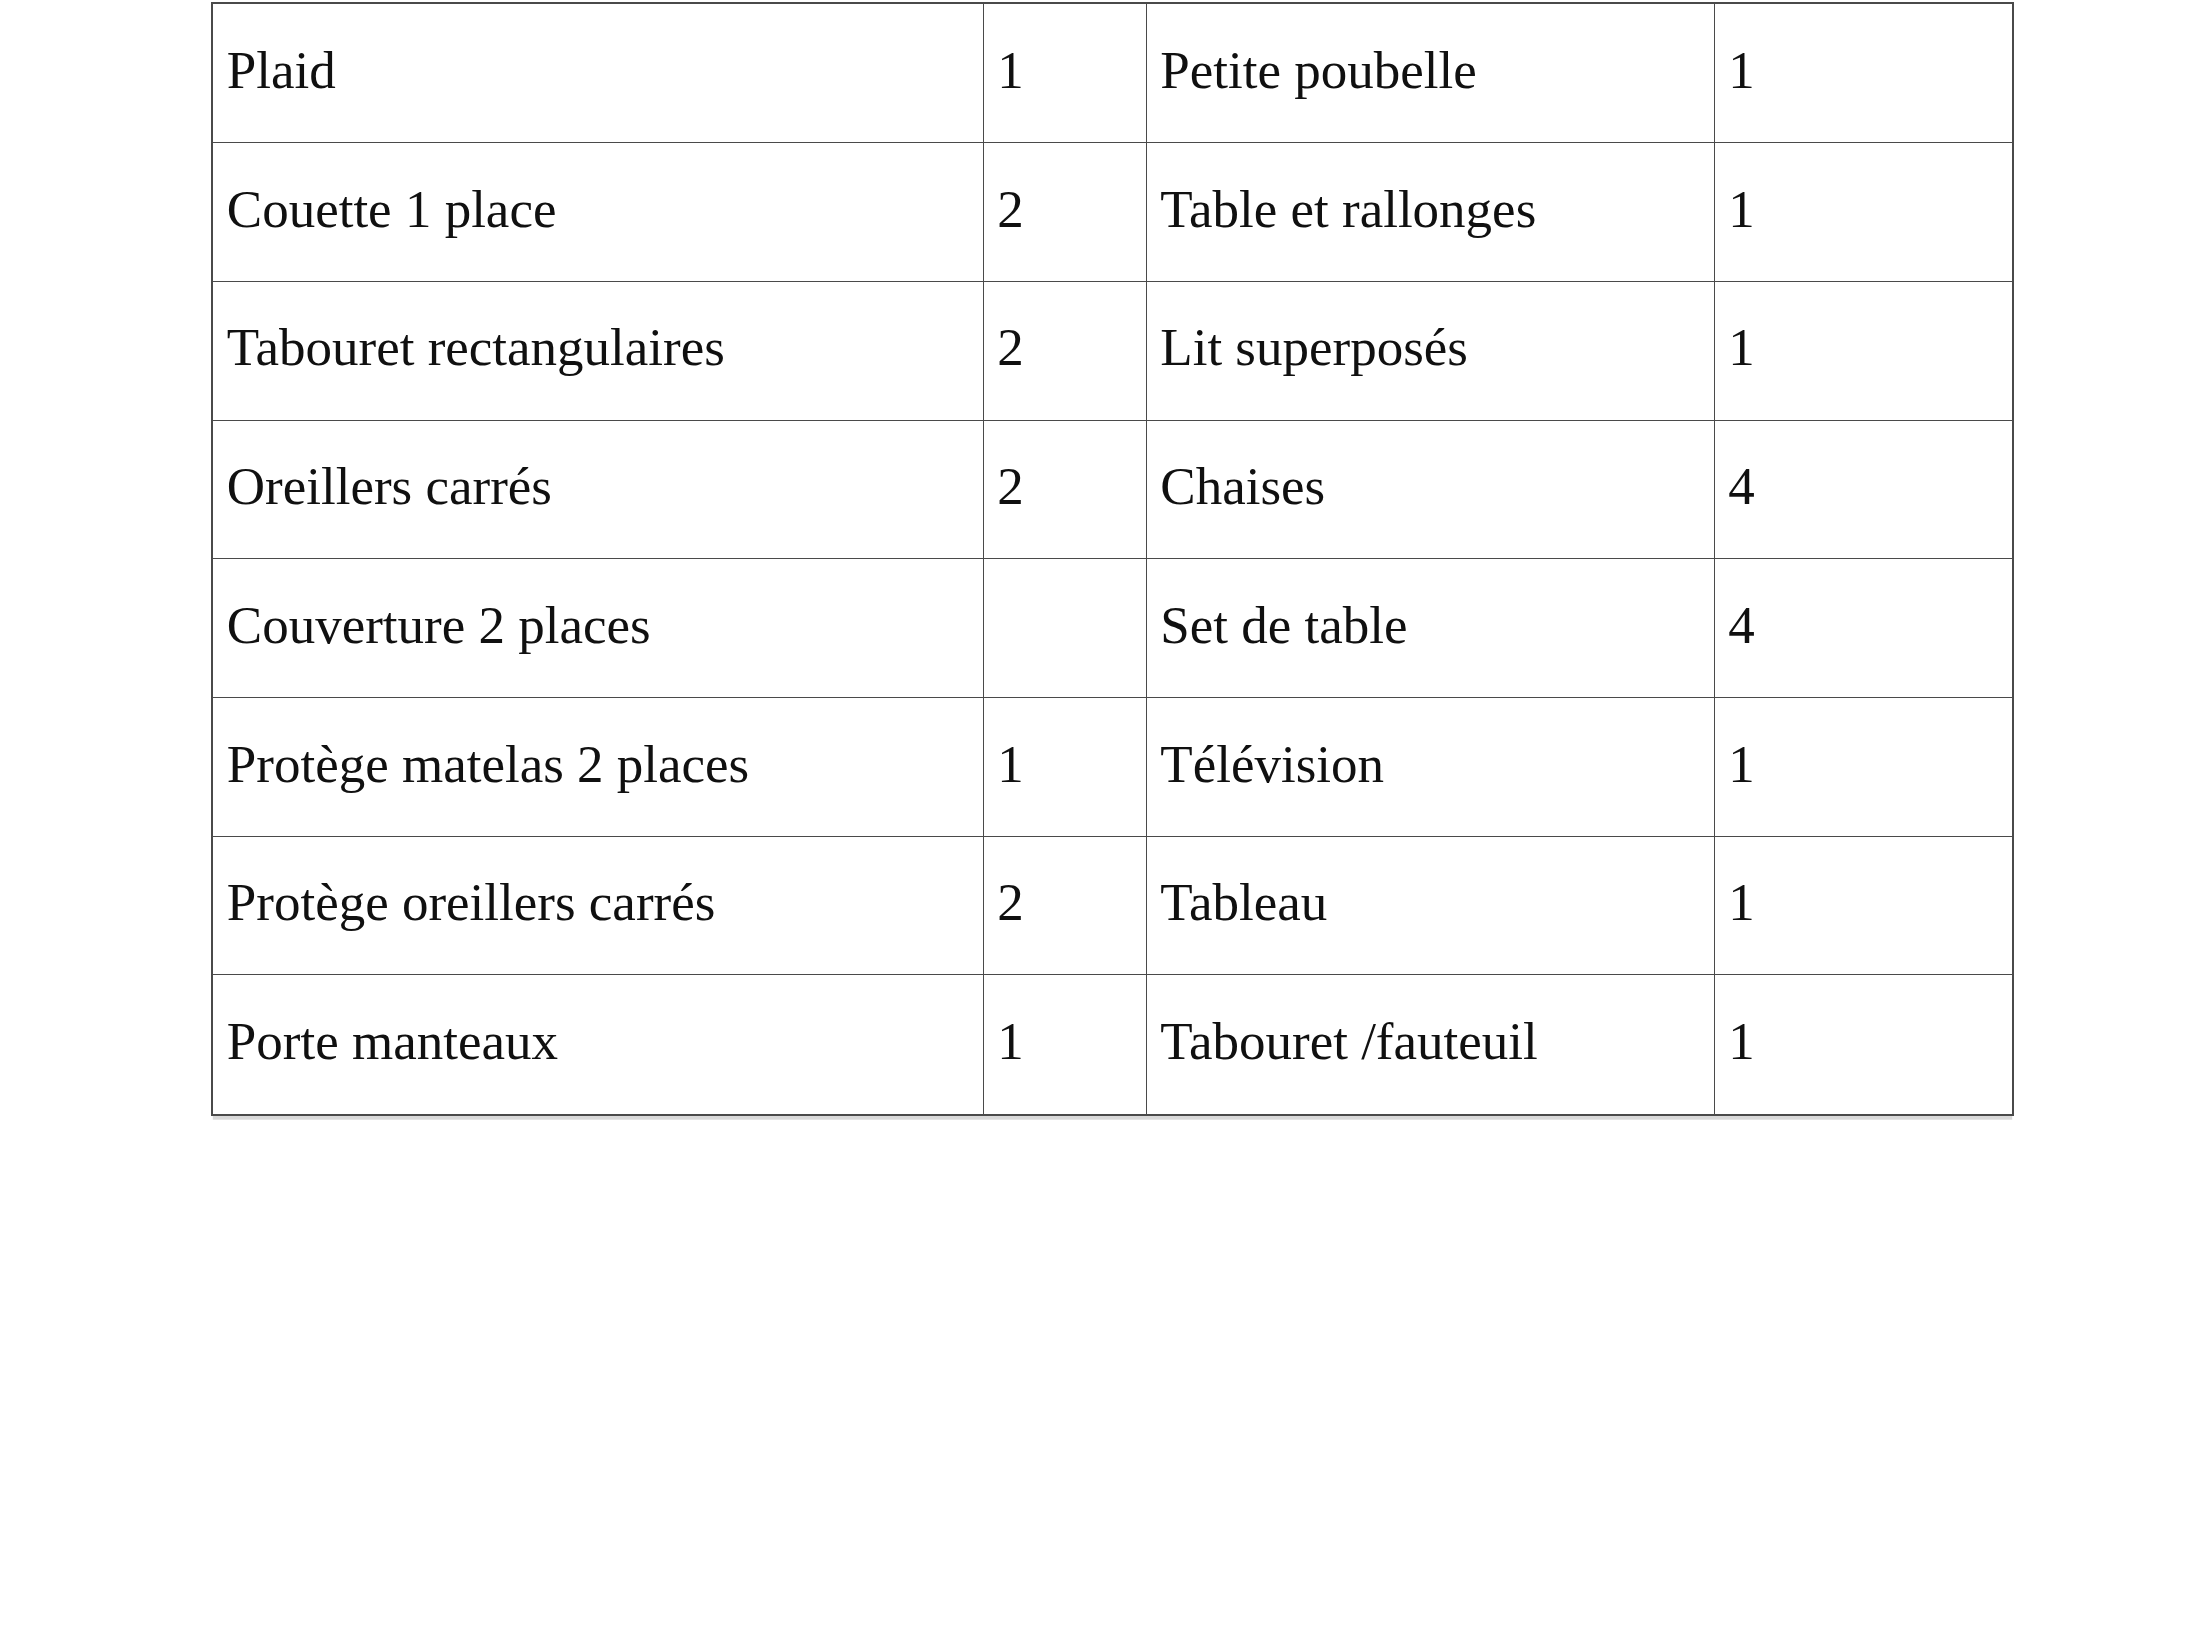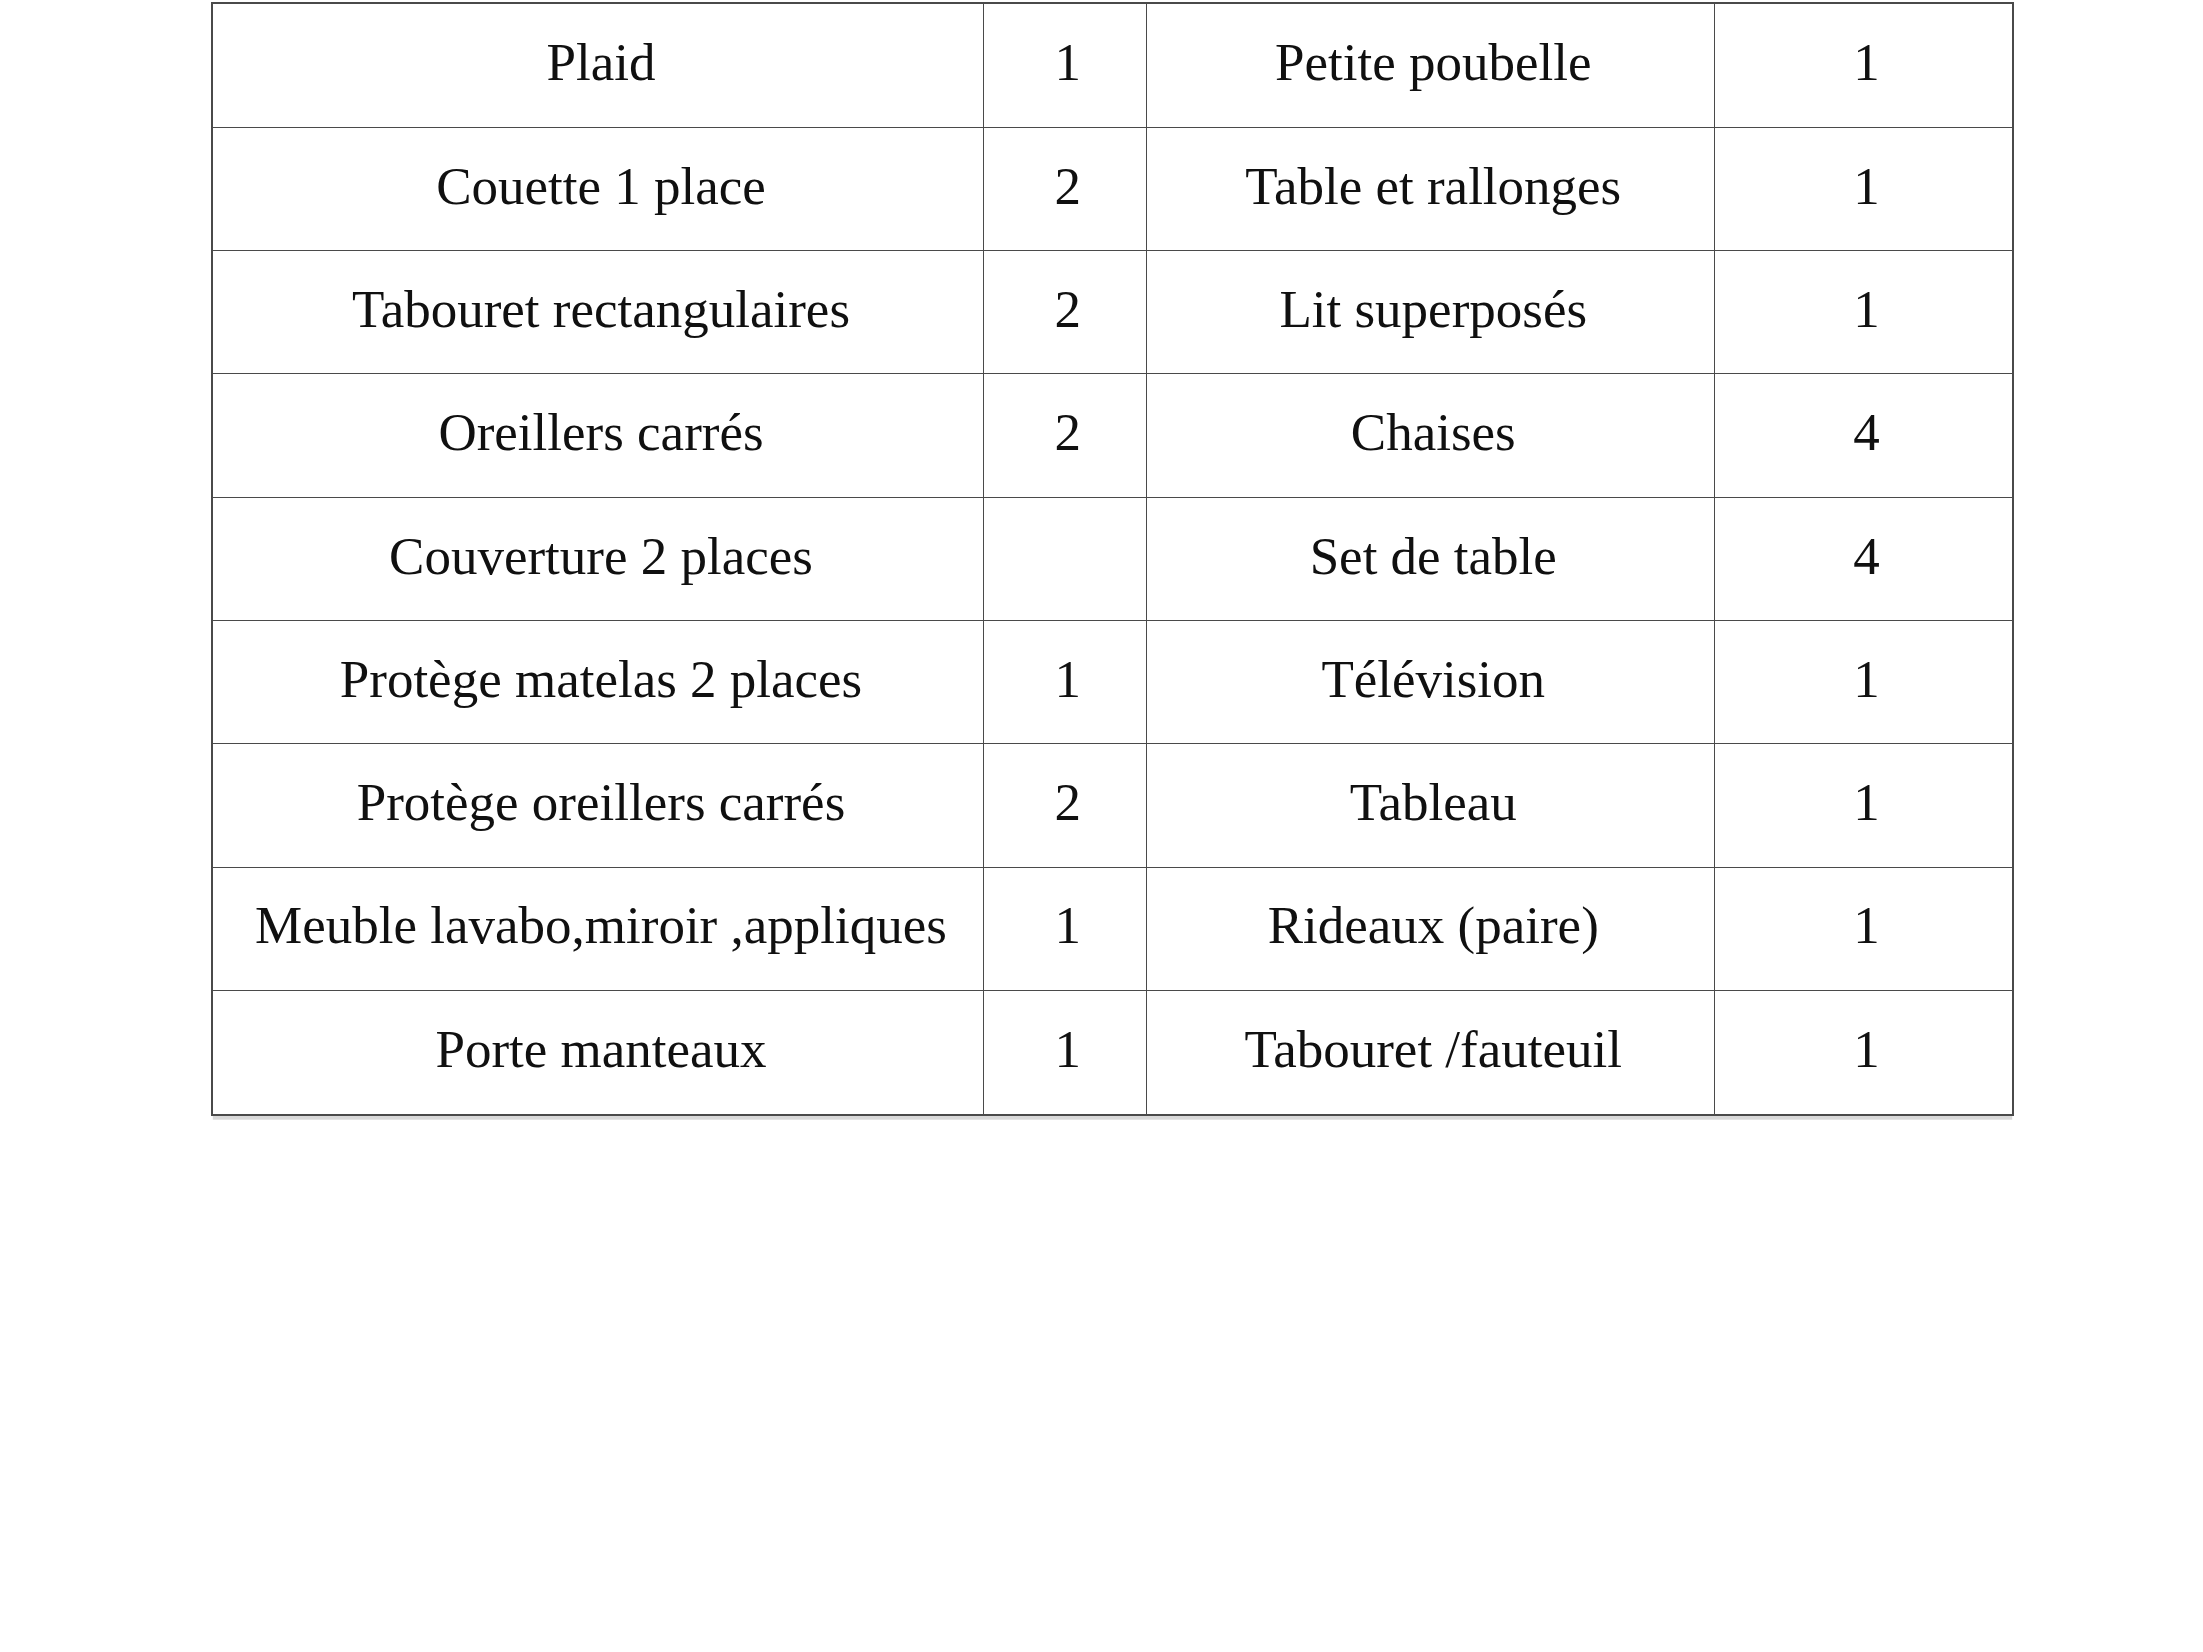--- a/index.html
+++ b/index.html
@@ -28,21 +28,20 @@
     border-collapse: collapse;
     table-layout: fixed;
     
     box-shadow: 0 5.5px 0 -1.8px #d9d9d9;
   }
   table.inventory, table.inventory td {
     border: 1.8px solid #4a4a4a;
   }
   table.inventory {
     border-width: 2.8px;
-    text-align: center;
   }
   table.inventory td {
     font-size: 53px;
     line-height: 1;
     color: #101010;
     padding: 0 7.3px 5.5px 13.8px;
     vertical-align: middle;
     white-space: nowrap;
     overflow: hidden;
   }
@@ -99,26 +98,20 @@
           <td>Télévision</td>
           <td>1</td>
         </tr>
         <tr>
           <td>Protège oreillers carrés</td>
           <td>2</td>
           <td>Tableau</td>
           <td>1</td>
         </tr>
         <tr>
-          <td>Meuble lavabo,miroir ,appliques</td>
-          <td>1</td>
-          <td>Rideaux (paire)</td>
-          <td>1</td>
-        </tr>
-        <tr>
           <td>Porte manteaux</td>
           <td>1</td>
           <td>Tabouret /fauteuil</td>
           <td>1</td>
         </tr>
       </tbody>
   </table>
 </div>
 
 

